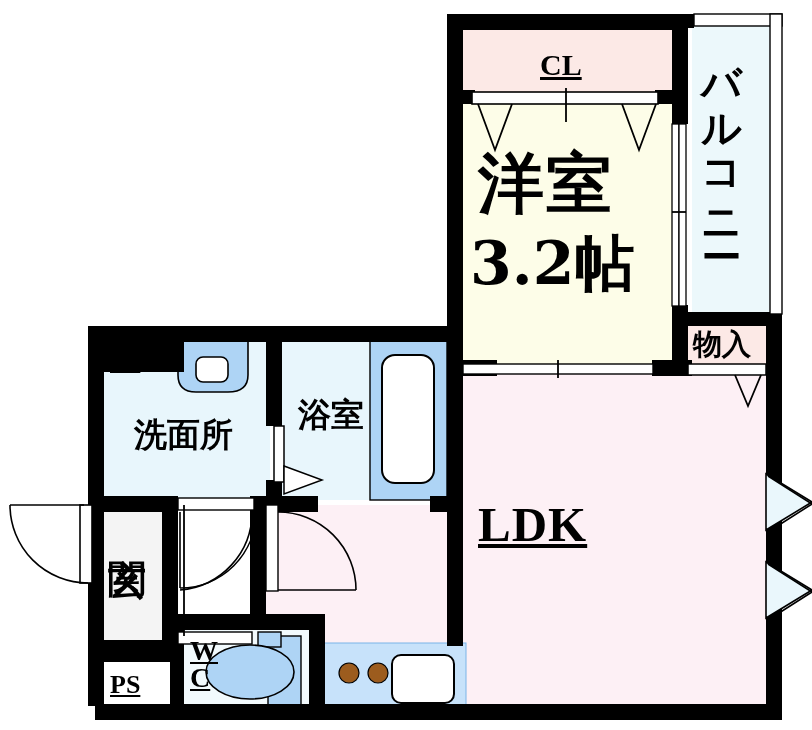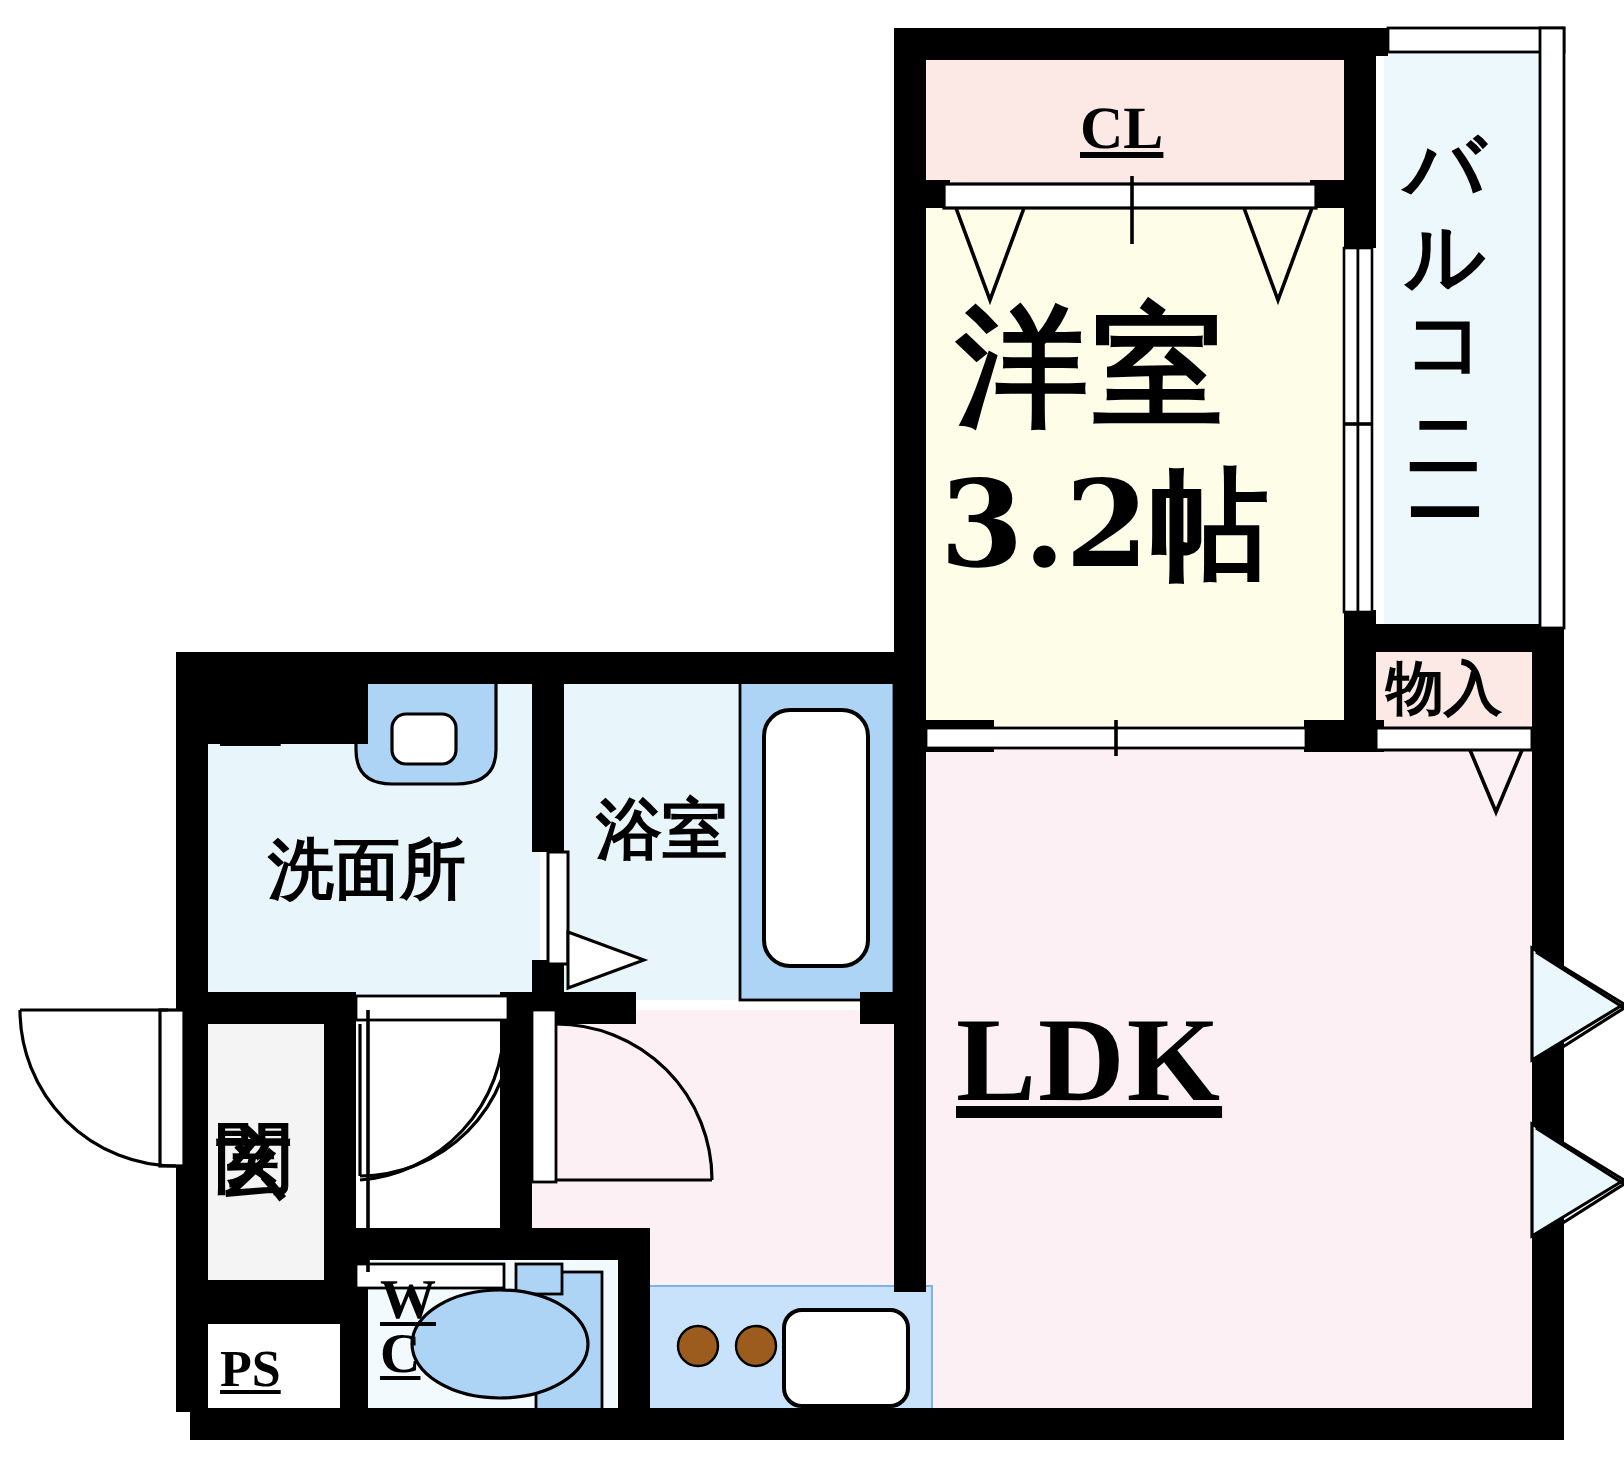--- a/index.html
+++ b/index.html
@@ -206,15 +206,15 @@
   <div class="lbl roomname" style="left:298px;top:398px;font-size:33px;">浴室</div>
 
   <div class="lbl roomname vert" style="left:108px;top:528px;font-size:38px;letter-spacing:3px;">玄関</div>
 
   <div class="lbl latin" style="left:190px;top:638px;font-size:28px;line-height:0.95;white-space:pre;">W
 C</div>
 
   <div class="lbl roomname" style="left:478px;top:150px;font-size:66px;letter-spacing:2px;">洋室</div>
   <div class="lbl roomname" style="left:470px;top:233px;font-size:60px;letter-spacing:0px;">3.2帖</div>
 
-  <div class="lbl latin" style="left:478px;top:500px;font-size:60px;letter-spacing:1px;text-align:right;">LDK</div>
+  <div class="lbl latin" style="left:478px;top:500px;font-size:49px;letter-spacing:1px;text-align:right;">LDK</div>
 
 </div>
 
 </body></html>

